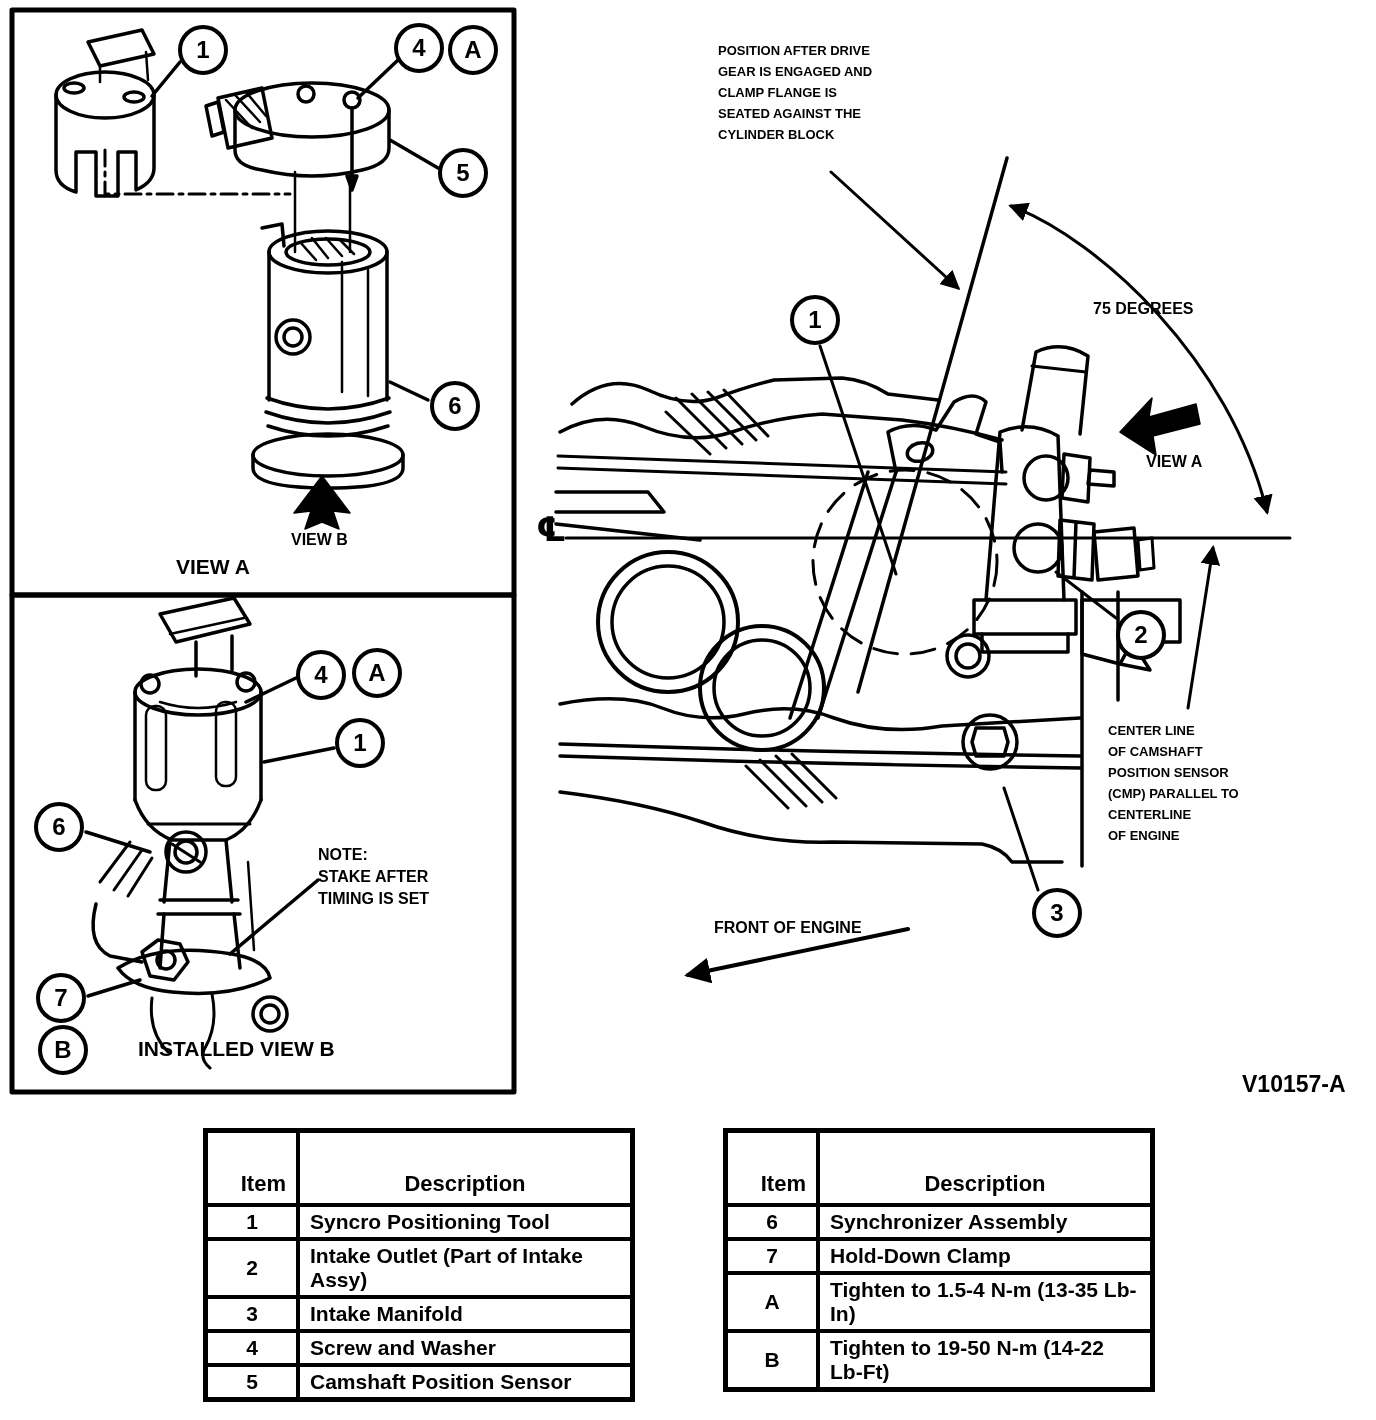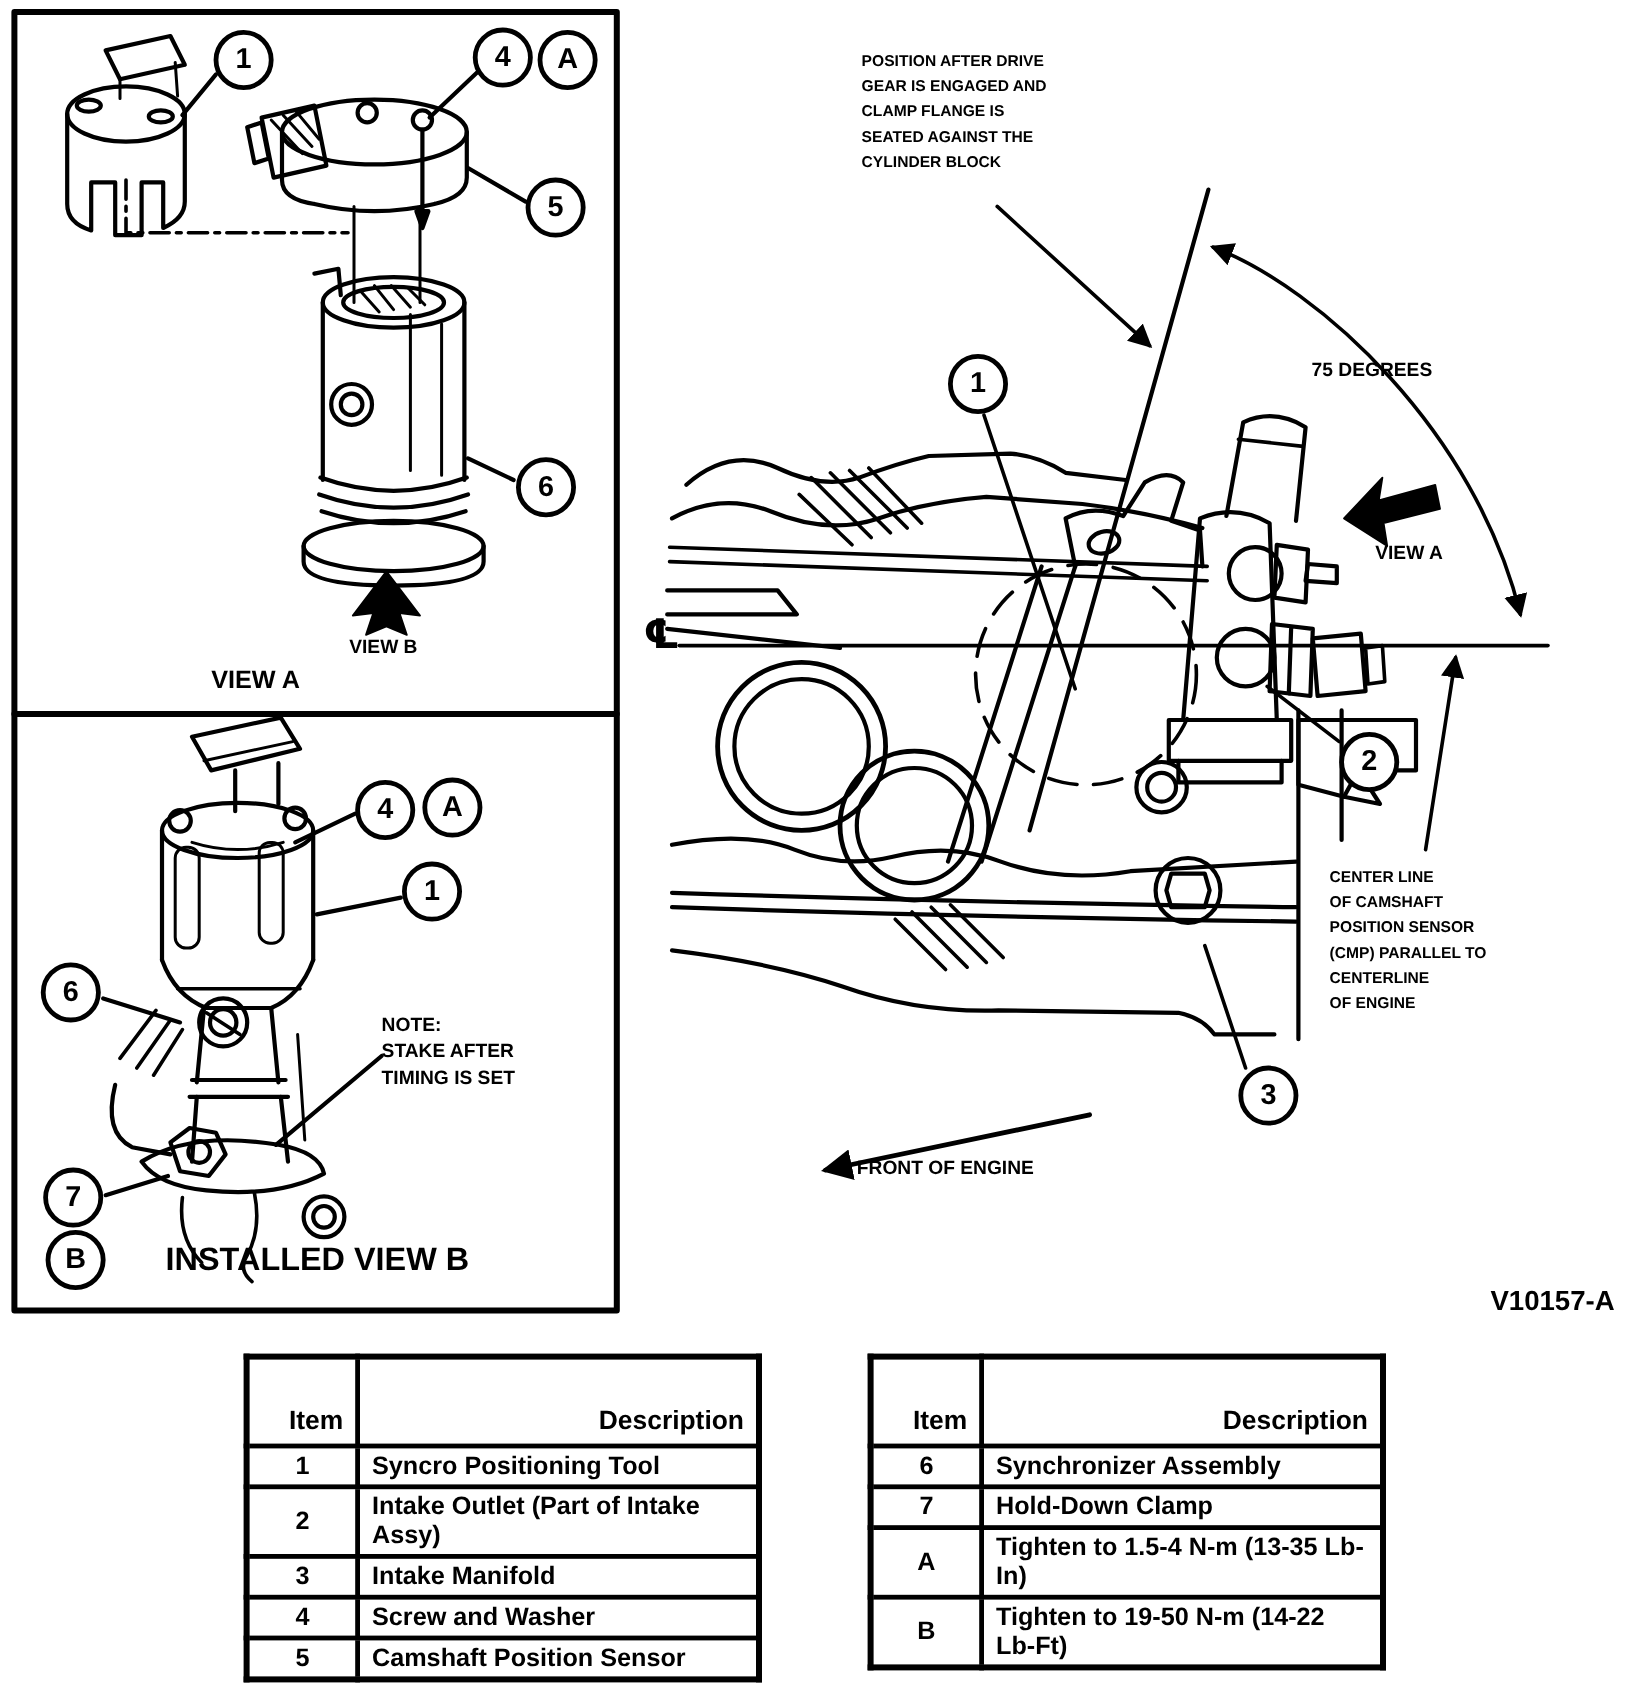--- a/index.html
+++ b/index.html
@@ -26,21 +26,21 @@
   }
   table.legend{
     position:absolute;border-collapse:collapse;background:#fff;
     font-family:"Liberation Sans",sans-serif;font-weight:bold;
     border:5px solid #000;table-layout:fixed;width:432px;
   }
   table.legend th, table.legend td{
     border:4px solid #000;font-size:21px;color:#000;
     padding:3px 10px;vertical-align:middle;background:#fff;
   }
-  table.legend th{font-size:22px;text-align:right;padding-top:38px;padding-bottom:6px;}
+  table.legend th{font-size:22px;text-align:center;padding-top:38px;padding-bottom:6px;}
   table.legend th.c-item{text-align:right;}
   table.legend td.c-item{text-align:center;width:88px;}
   table.legend td.c-desc, table.legend th.c-desc{width:310px;}
 </style>
 </head>
 <body>
 
 <div id="canvas">
 
   <svg width="1376" height="1420" viewBox="0 0 1376 1420">
@@ -232,35 +232,35 @@
 
   <div class="txt lbl" style="left:1146px;top:451px">VIEW A</div>
 
   <div class="txt" style="left:1108px;top:720px;width:240px">CENTER LINE
 OF CAMSHAFT
 POSITION SENSOR
 (CMP) PARALLEL TO
 CENTERLINE
 OF ENGINE</div>
 
-  <div class="txt lbl" style="left:714px;top:963px">FRONT OF ENGINE</div>
+  <div class="txt lbl" style="left:714px;top:917px">FRONT OF ENGINE</div>
 
   <div class="cl-sym" style="left:536px;top:512px">℄</div>
 
   <div class="txt lbl" style="left:1242px;top:1073px;font-size:23px">V10157-A</div>
 
   <div class="txt lbl" style="left:291px;top:529px">VIEW B</div>
 
   <div class="txt lbl" style="left:176px;top:556px;font-size:21px">VIEW A</div>
 
   <div class="txt lbl" style="left:318px;top:844px">NOTE:
 STAKE AFTER
 TIMING IS SET</div>
 
-  <div class="txt lbl" style="left:138px;top:1038px;font-size:27px">INSTALLED VIEW B</div>
+  <div class="txt lbl" style="left:138px;top:1038px;font-size:21px">INSTALLED VIEW B</div>
 
   <table class="legend" style="left:203px;top:1128px">
     <tbody>
         <tr>
       <th class="c-item">Item</th>
       <th class="c-desc">Description</th>
     </tr>
     <tr>
       <td class="c-item">1</td>
       <td class="c-desc">Syncro Positioning Tool</td>

